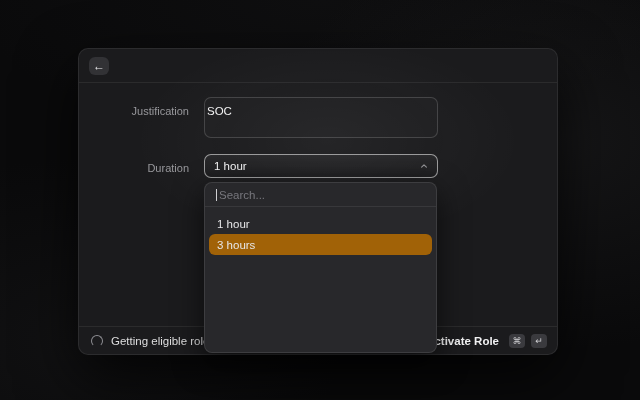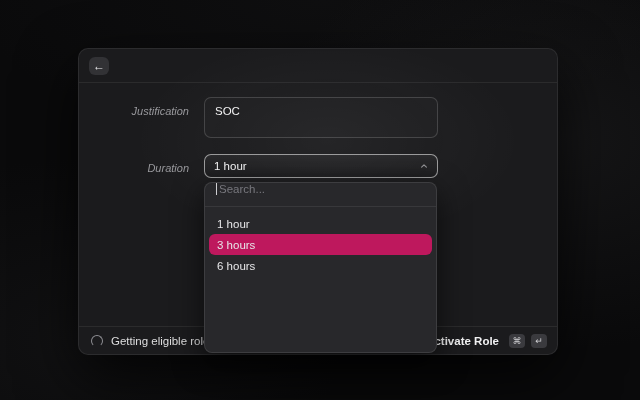--- a/index.html
+++ b/index.html
@@ -32,30 +32,30 @@
   .back-btn{
     position:absolute; left:10px; top:8px; width:20px; height:18px;
     background:#323235; border-radius:6px;
     display:flex; align-items:center; justify-content:center;
     color:#e8e8ea; font-size:12px; line-height:1; cursor:pointer;
   }
 
   
   .form-label{
     position:absolute; left:0; width:110px; text-align:right;
-    font-size:11px; color:#98989c;font-style:italic;
+    font-size:11px; color:#98989c;
   }
   .label-justification{ top:56px; }
   .label-duration{ top:113px;padding-left:40px; }
 
   .textarea{
     position:absolute; left:125px; top:48px; width:234px; height:41px;
     border:1px solid rgba(255,255,255,0.16); border-radius:7px;
     background:rgba(255,255,255,0.015);
-    padding:7px 10px; font-size:11.5px; color:#f2f2f3;
+    padding:7px 2px; font-size:11.5px; color:#f2f2f3;
   }
 
   .select{
     position:absolute; left:125px; top:105px; width:234px; height:24px;
     border:1px solid rgba(255,255,255,0.55); border-radius:7px;
     background:linear-gradient(180deg, rgba(255,255,255,0.05), rgba(255,255,255,0.0));
     display:flex; align-items:center; justify-content:space-between;
     padding:0 9px; font-size:11.5px; font-weight:500; color:#f4f4f5; cursor:pointer;
   }
   .chev{ width:8px; height:8px; display:block; opacity:0.75; }
@@ -63,32 +63,32 @@
   
   .panel{
     position:absolute; left:125px; top:133px; width:233px; height:171px;
     background:#28282b;
     border:1px solid rgba(255,255,255,0.10);
     border-radius:8px;
     box-shadow:0 10px 30px rgba(0,0,0,0.6);
     overflow:hidden; z-index:5;
   }
   .panel-search{
-    height:24px; display:flex; padding:0 11px;
+    height:24px; display:flex; align-items:center; padding:0 11px;
     border-bottom:1px solid rgba(255,255,255,0.08);
   }
   .caret{ width:1px; height:12px; background:#cfcfd2; margin-right:2px; }
   .search-placeholder{ font-size:11.5px; color:#77777d; }
   .option-list{ padding:6px 4px 0 4px; }
   .option{
     height:21px; display:flex; align-items:center;
     padding:0 8px; border-radius:6px;
     font-size:11.5px; color:#e6e6e8; cursor:pointer;
   }
-  .option.selected{ background:#be185d; }
+  .option.selected{ background:#a16207; }
 
   
   .footer{
     position:absolute; left:0; right:0; bottom:0; height:28px;
     border-top:1px solid rgba(255,255,255,0.07);
     display:flex; align-items:center;
     padding:0 10px 0 12px;
     border-radius:0 0 10px 10px;
   }
   .spinner{
@@ -130,21 +130,20 @@
   </div>
 
   <div class="panel">
     <div class="panel-search">
       <span class="caret"></span>
       <span class="search-placeholder">Search...</span>
     </div>
     <div class="option-list">
       <div class="option">1 hour</div>
       <div class="option selected">3 hours</div>
-      <div class="option">6 hours</div>
     </div>
   </div>
 
   <div class="footer">
     <span class="spinner"></span>
     <span class="status-text">Getting eligible roles...</span>
     <div class="footer-right">
       <span class="action-label">Activate Role</span>
       <span class="keycap">⌘</span>
       <span class="keycap">↵</span>

